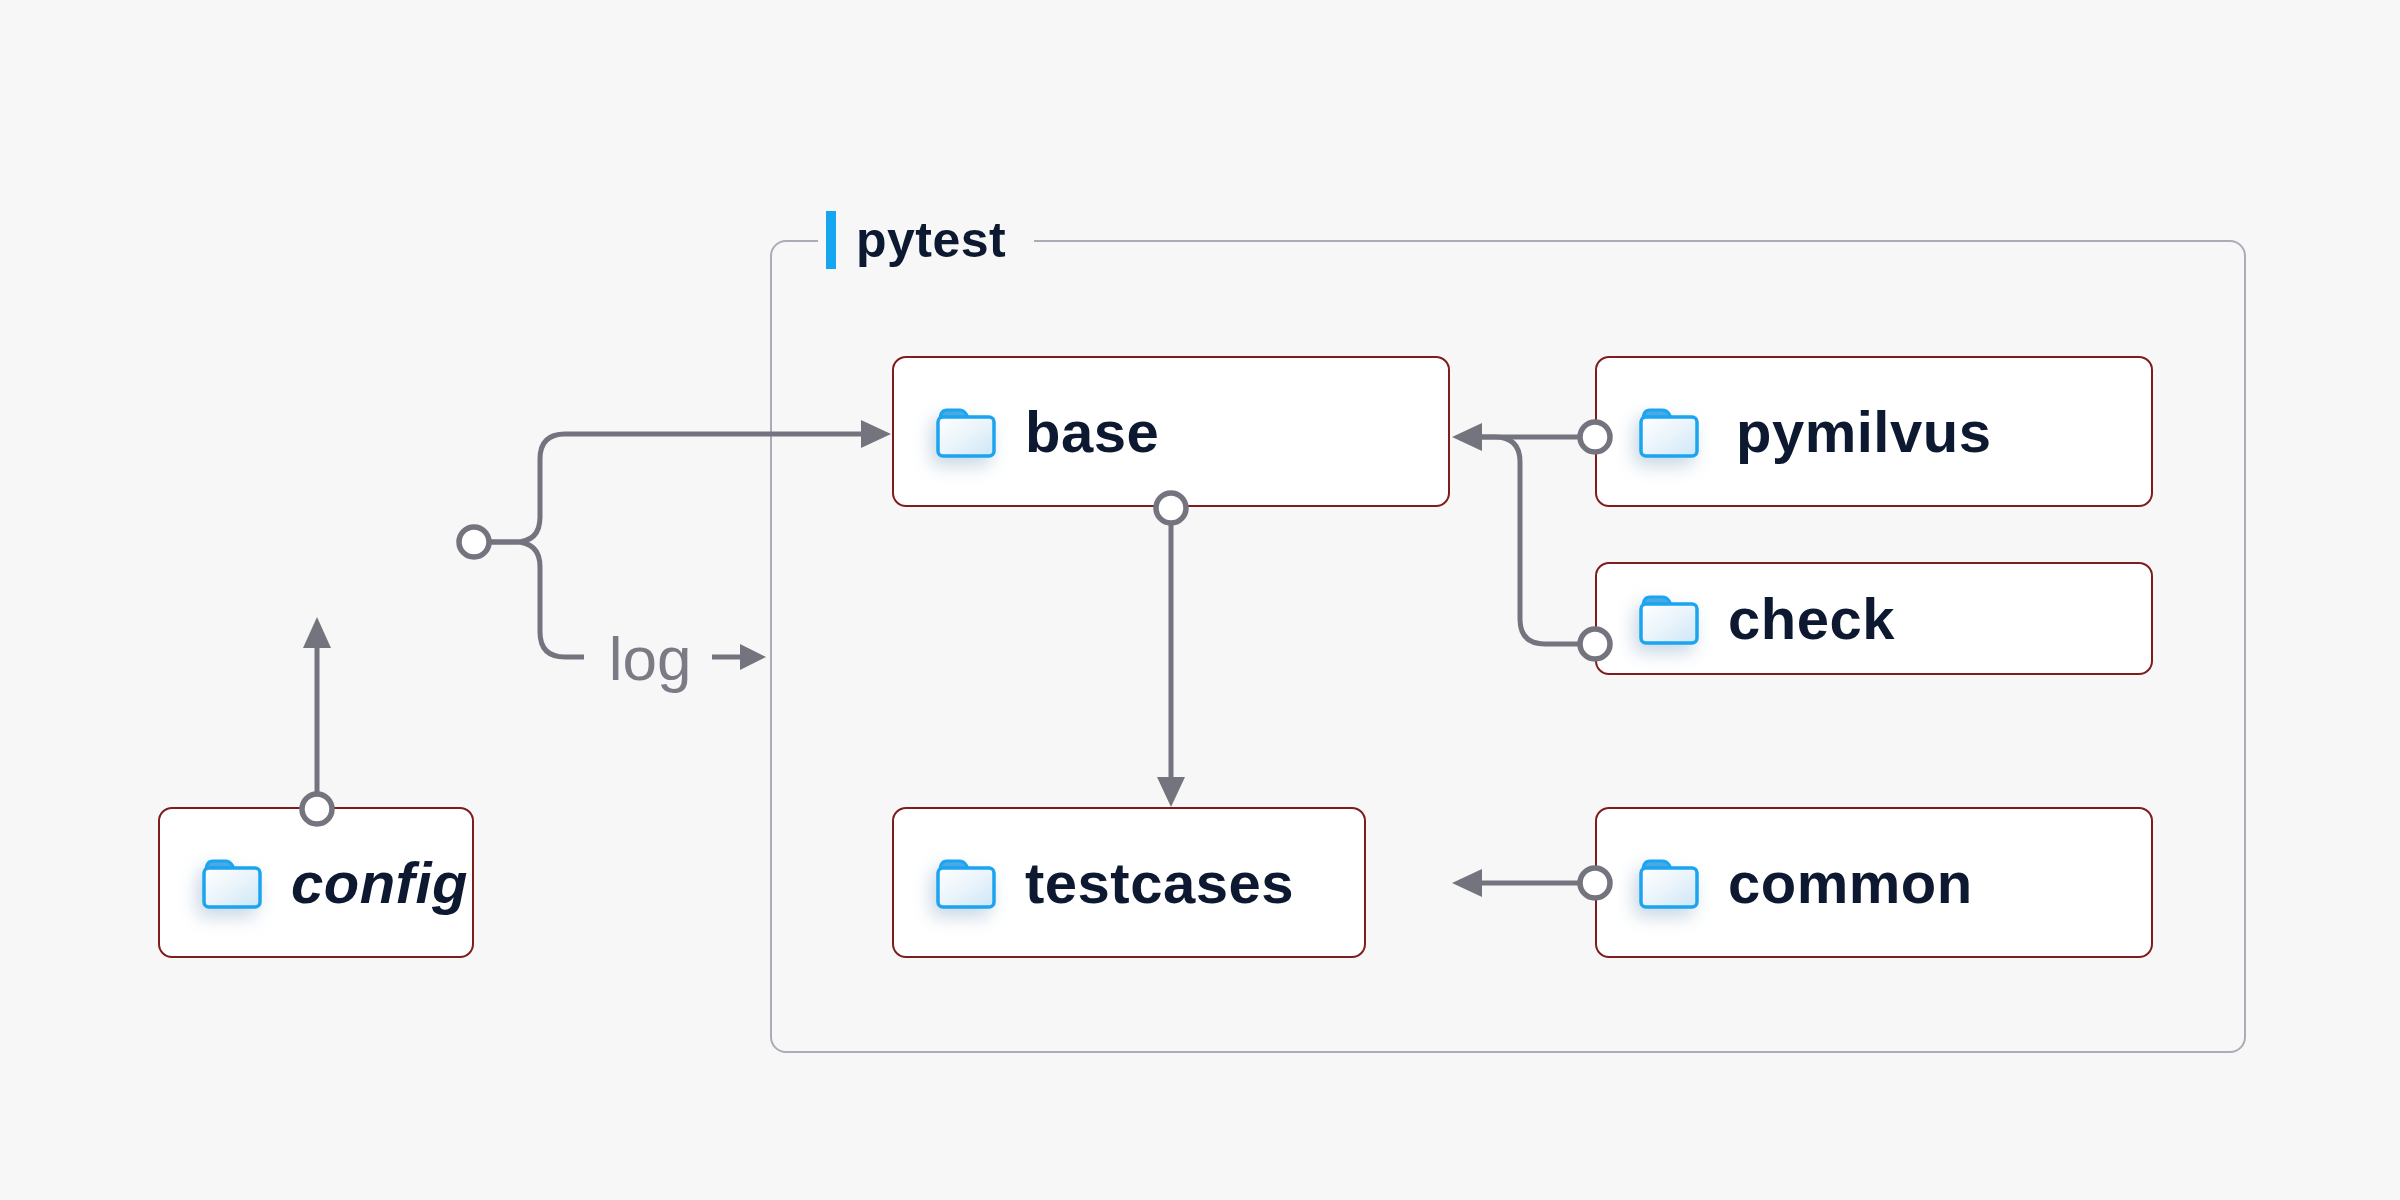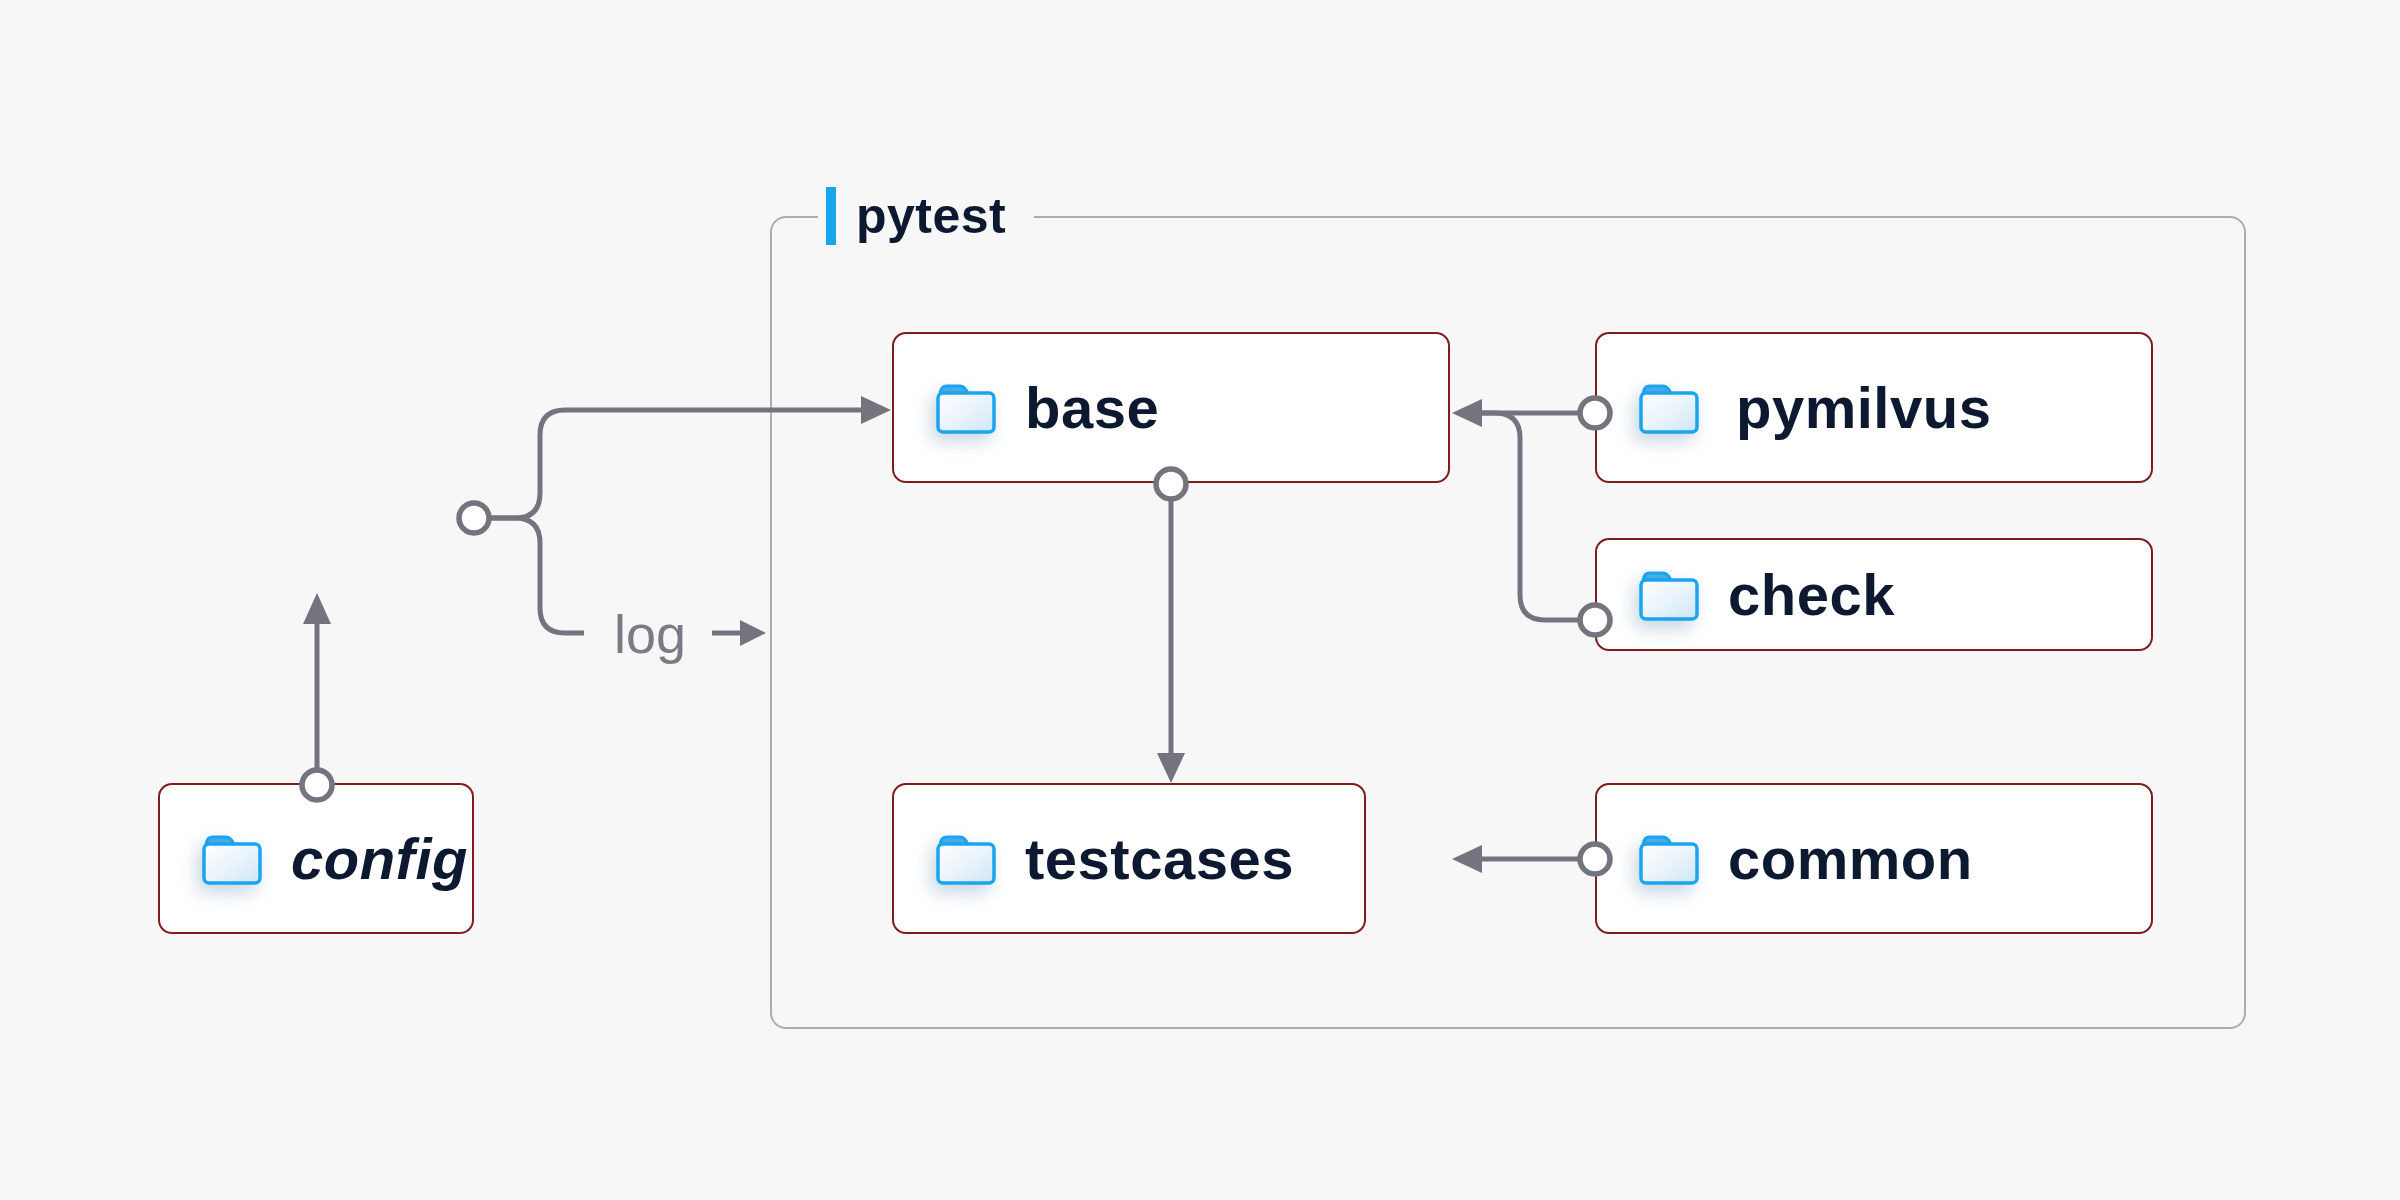--- a/index.html
+++ b/index.html
@@ -3,21 +3,21 @@
 <meta charset="utf-8">
 <style>
   html,body{margin:0;padding:0;}
   body{
     width:2400px;height:1200px;
     background:#f7f7f8;
     font-family:"Liberation Sans", sans-serif;
     position:relative;
     overflow:hidden;
   }
-  .stage{position:absolute;inset:0;}
+  .stage{position:absolute;inset:0;margin-top:24px;}
 
   
   .group-box{
     position:absolute;
     left:770px;top:216px;width:1476px;height:813px;
     border:2px solid #abacb6;
     border-radius:16px;
     background:transparent;
     box-sizing:border-box;
   }
@@ -74,21 +74,21 @@
   }
   .wire{stroke:#74747e;stroke-width:5;fill:none;}
   .head{fill:#74747e;stroke:none;}
   .port{fill:#ffffff;stroke:#74747e;stroke-width:5.5;}
 
   
   .edge-label{
     position:absolute;
     left:596px;top:595px;width:108px;height:78px;
     display:flex;align-items:center;justify-content:center;
-    font-size:54px;font-weight:400;color:#7b7b85;
+    font-size:62px;font-weight:400;color:#7b7b85;
     z-index:5;
   }
 </style>
 </head>
 <body>
 
 <svg width="0" height="0" style="position:absolute" aria-hidden="true">
   <defs>
     <linearGradient id="foldergrad" x1="0" y1="0" x2="1" y2="1">
       <stop offset="0" stop-color="#ffffff"></stop>

